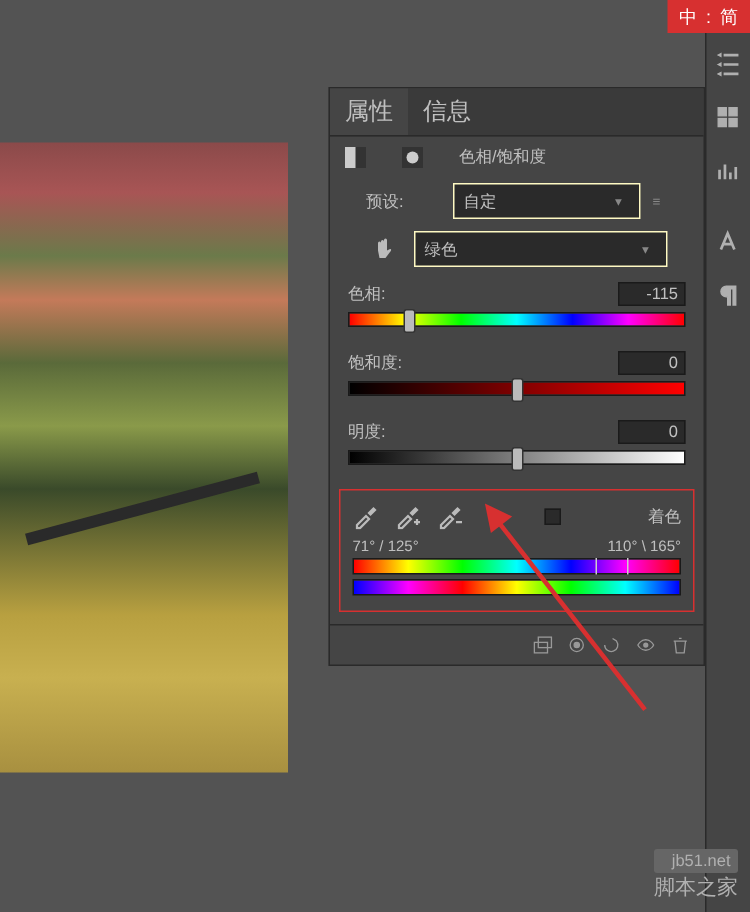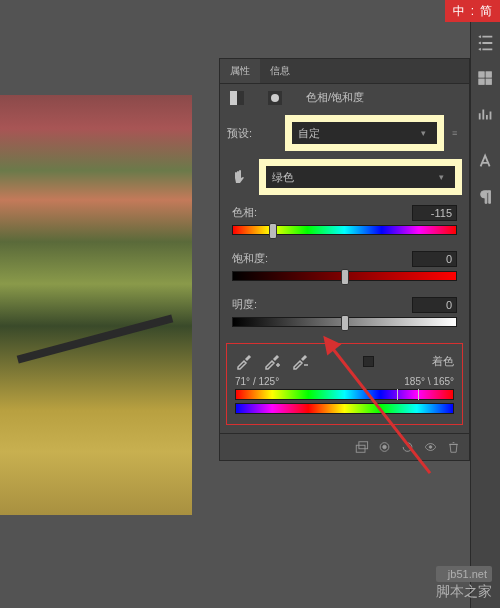--- a/index.html
+++ b/index.html
@@ -28,40 +28,40 @@
   background: #454545; border-left: 1px solid #2a2a2a;
   display: flex; flex-direction: column; align-items: center; padding-top: 12px; gap: 18px;
 }
 .tool-icon { width: 18px; height: 18px; fill: #b0b0b0; stroke: #b0b0b0; }
 
 .panel {
   position: absolute; left: 219px; top: 58px; width: 251px;
   background: #454545; border: 1px solid #2a2a2a;
 }
 .panel-tabs {
-  display: flex; font-size: 10px; color: #c0c0c0;
+  display: flex; font-size: 16px; color: #c0c0c0;
   border-bottom: 1px solid #2a2a2a; background: #3a3a3a;
 }
 .panel-tabs span { padding: 5px 10px; }
 .panel-tabs span.active { background: #454545; }
 
 .panel-header {
   display: flex; align-items: center; gap: 24px; padding: 6px 10px;
   font-size: 11px; color: #c0c0c0;
 }
 .ph-icon { width: 14px; height: 14px; }
 
 .row {
   display: flex; align-items: center; gap: 8px;
-  padding: 4px 7px; font-size: 11px; color: #c0c0c0;
+  padding: 4px 24px; font-size: 11px; color: #c0c0c0;
 }
 .row-label { width: 50px; }
 .select {
-  flex: 1; background: #2a2a2a; border: 7px solid #fef9c3;
-  height: 36px; display: flex; align-items: center; padding: 0 6px;
+  flex: 1; background: #2a2a2a; border: 1px solid #fef9c3;
+  height: 24px; display: flex; align-items: center; padding: 0 6px;
   color: #c0c0c0; font-size: 11px; justify-content: space-between;
 }
 .chev { width: 10px; font-size: 9px; color: #888; }
 .hand-icon { width: 16px; height: 16px; margin-left: 4px; }
 
 .slider-row { display: block; padding: 6px 12px 10px; font-size: 11px; color: #c0c0c0; }
 .slider-row .top { display: flex; justify-content: space-between; margin-bottom: 4px; gap: 16px; }
 .value-box {
   background: #2a2a2a; border: 1px solid #1a1a1a; width: 45px;
   text-align: right; padding: 1px 4px; font-size: 11px; color: #c0c0c0;
@@ -233,21 +233,21 @@
       <svg class="eyedrop" viewBox="0 0 18 18">
           <path d="M3 15l6-6 2 2-6 6H3zM11 7l3-3 1 1-3 3z"></path>
           <path d="M13 13h4"></path>
         </svg>
       <div style="flex:1"></div>
       <div class="checkbox"></div>
       <span class="cr-lbl">着色</span>
     </div>
     <div class="range-nums">
       <span>71° / 125°</span>
-      <span>185° \ 165°</span>
+      <span>110° \ 165°</span>
     </div>
     <div class="spectrum">
       <div class="range-mark" style="left:74%"></div>
       <div class="range-mark" style="left:84%"></div>
     </div>
     <div class="spectrum2"></div>
   </div>
 
   <div class="bottom-bar">
     <svg viewBox="0 0 16 16">

